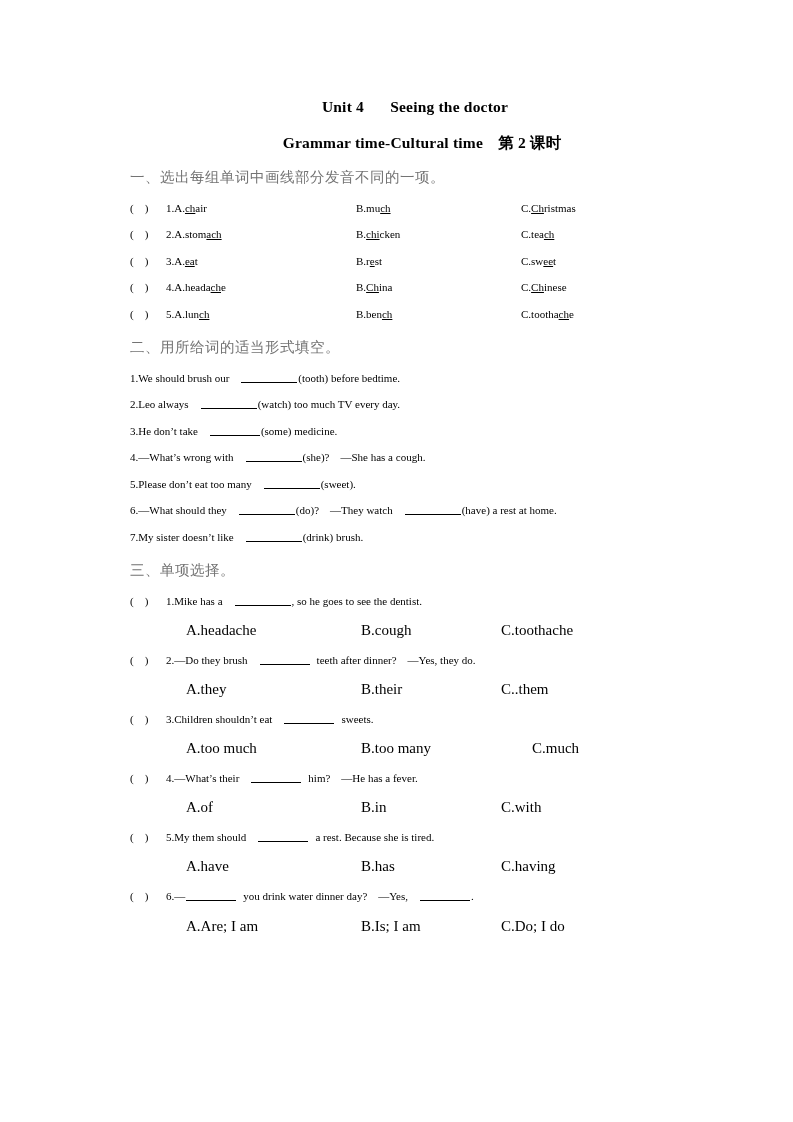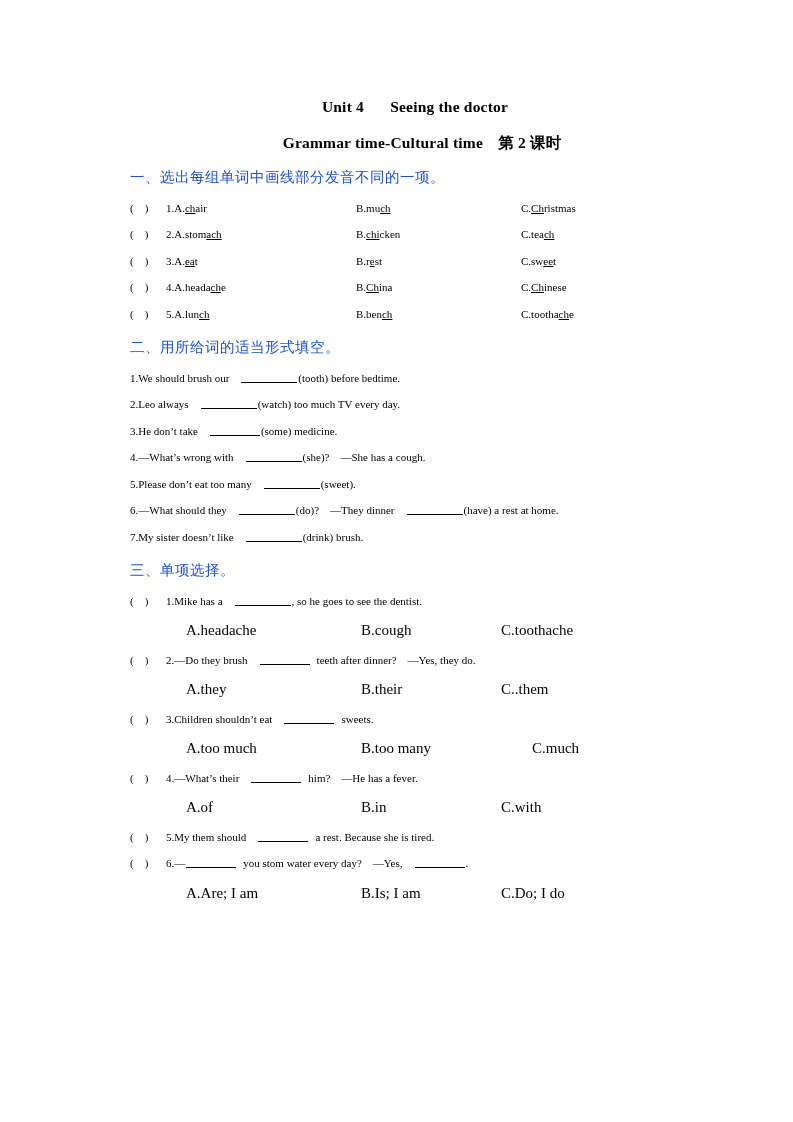--- a/index.html
+++ b/index.html
@@ -41,21 +41,21 @@
   }
   .title-1 { margin: 0 0 14px 0; }
   .title-2 { margin: 0 0 12px 0; padding-left: 14px; }
   .gap-sm { display: inline-block; width: 18px; }
   .gap-xs { display: inline-block; width: 7px; }
 
   
   .section-head {
     font-family: "DejaVu Sans", "Liberation Sans", sans-serif;
     font-size: 14.5px;
-    color: #1d4ed8;
+    color: #737373;
     margin: 0 0 11px 0;
     letter-spacing: 0.5px;
     line-height: 1.5;
   }
 
   
   .qrow {
     font-size: 11px;
     line-height: 1.55;
     margin: 0 0 9.5px 0;
@@ -159,21 +159,21 @@
 
   <div class="qrow">
     <span>4.</span><span>—What’s wrong with</span><span class="sp2"></span><span class="blank b-lg"></span><span>(she)?</span><span class="sp2"></span><span>—She has a cough.</span>
   </div>
 
   <div class="qrow">
     <span>5.</span><span>Please don’t eat too many</span><span class="sp2"></span><span class="blank b-lg"></span><span>(sweet).</span>
   </div>
 
   <div class="qrow">
-    <span>6.</span><span>—What should they</span><span class="sp2"></span><span class="blank b-lg"></span><span>(do)?</span><span class="sp2"></span><span>—They dinner</span><span class="sp2"></span><span class="blank b-lg"></span><span>(have) a rest at home.</span>
+    <span>6.</span><span>—What should they</span><span class="sp2"></span><span class="blank b-lg"></span><span>(do)?</span><span class="sp2"></span><span>—They watch</span><span class="sp2"></span><span class="blank b-lg"></span><span>(have) a rest at home.</span>
   </div>
 
   <div class="qrow" style="margin-bottom:14px">
     <span>7.</span><span>My sister doesn’t like</span><span class="sp2"></span><span class="blank b-lg"></span><span>(drink) brush.</span>
   </div>
 
   <div class="section-head">三、单项选择。</div>
 
   <div class="qrow">
     <span class="paren">(&nbsp;&nbsp;&nbsp;&nbsp;)</span><span>1.</span><span>Mike has a</span><span class="sp2"></span><span class="blank b-lg"></span><span>, so he goes to see the dentist.</span>
@@ -207,23 +207,28 @@
   </div>
   <div class="opt-row">
     <span class="opt" style="left:56px">A.of</span>
     <span class="opt" style="left:231px">B.in</span>
     <span class="opt" style="left:371px">C.with</span>
   </div>
 
   <div class="qrow">
     <span class="paren">(&nbsp;&nbsp;&nbsp;&nbsp;)</span><span>5.</span><span>My them should</span><span class="sp2"></span><span class="blank b-md"></span><span class="sp"></span><span>a rest. Because she is tired.</span>
   </div>
-
-  <div class="qrow">
-    <span class="paren">(&nbsp;&nbsp;&nbsp;&nbsp;)</span><span>6.</span><span>—</span><span class="blank b-md"></span><span class="sp"></span><span>you stom water every day?</span><span class="sp2"></span><span>—Yes,</span><span class="sp2"></span><span class="blank b-md"></span><span>.</span>
+  <div class="opt-row">
+    <span class="opt" style="left:56px">A.have</span>
+    <span class="opt" style="left:231px">B.has</span>
+    <span class="opt" style="left:371px">C.having</span>
+  </div>
+
+  <div class="qrow">
+    <span class="paren">(&nbsp;&nbsp;&nbsp;&nbsp;)</span><span>6.</span><span>—</span><span class="blank b-md"></span><span class="sp"></span><span>you drink water dinner day?</span><span class="sp2"></span><span>—Yes,</span><span class="sp2"></span><span class="blank b-md"></span><span>.</span>
   </div>
   <div class="opt-row">
     <span class="opt" style="left:56px">A.Are; I am</span>
     <span class="opt" style="left:231px">B.Is; I am</span>
     <span class="opt" style="left:371px">C.Do; I do</span>
   </div>
 
  </div>
 </div>
 

